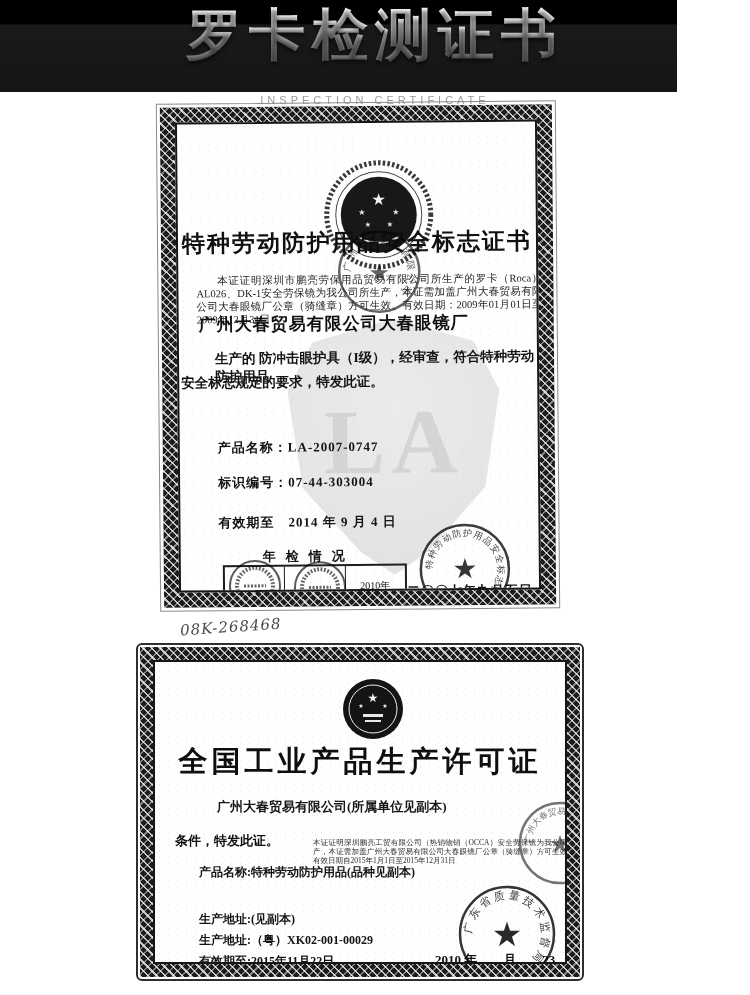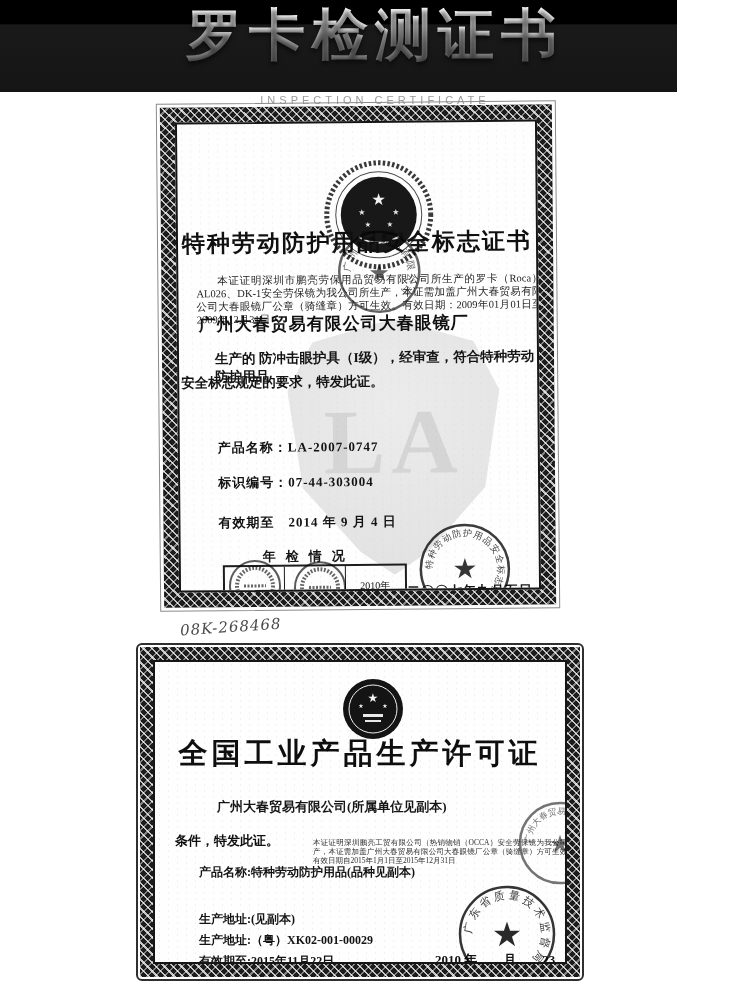--- a/index.html
+++ b/index.html
@@ -59,21 +59,21 @@
   .stamp{mix-blend-mode:multiply;}
 
   
   .handwriting{position:absolute;left:180px;top:618px;font-style:italic;font-size:15px;color:#4a4a4a;
           transform:rotate(-4deg);font-family:"DejaVu Serif","Liberation Serif",serif;letter-spacing:1px;}
 
   
   #cert2{left:140px;top:647px;width:440px;height:330px;}
   #cert2 .cert-outerline{border:2px solid #2f2f2f;border-radius:6px;}
   #cert2 .inner{inset:13px;}
-  .c2-title{left:0;top:72px;width:100%;font-size:29px;font-weight:bold;letter-spacing:4px;color:#0e0e0e;}
+  .c2-title{left:0;top:80px;width:100%;font-size:29px;font-weight:bold;letter-spacing:4px;color:#0e0e0e;}
   .c2-company{left:62px;top:128px;font-size:13px;font-weight:bold;color:#161616;margin-top:8px;}
   .c2-appr1{left:58px;top:146px;font-size:17.5px;font-weight:bold;color:#0f0f0f;}
   .c2-appr2{left:20px;top:170px;font-size:13px;font-weight:bold;color:#0f0f0f;}
   .c2-small{left:158px;top:176px;width:262px;font-size:7.5px;line-height:9px;color:#2c2c2c;text-align:justify;}
   .c2-field{font-size:12px;font-weight:bold;color:#131313;}
   .c2-f0{left:44px;top:202px;}
   .c2-f1{left:44px;top:227px;}
   .c2-f2{left:44px;top:249px;}
   .c2-f3{left:44px;top:270px;}
   .c2-f4{left:44px;top:291px;}

